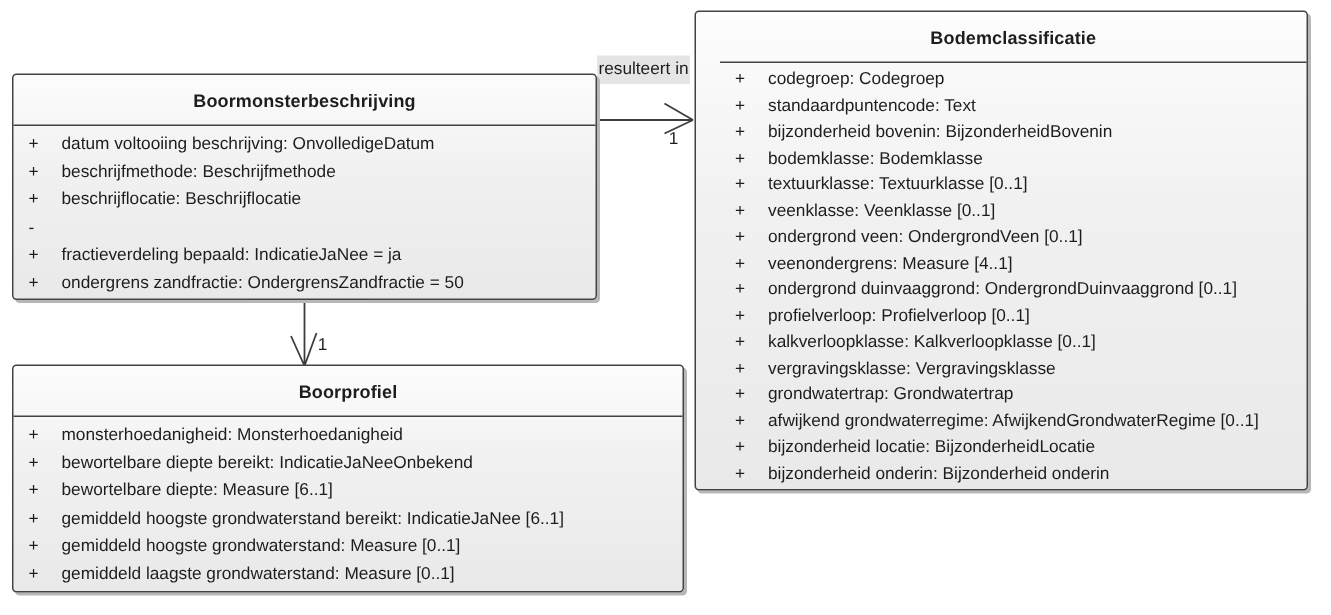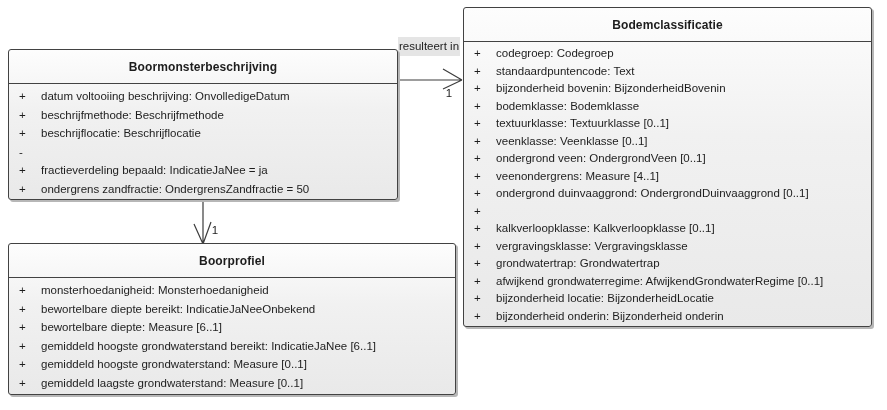--- a/index.html
+++ b/index.html
@@ -104,21 +104,21 @@
         <span class="vis">+</span>
         <span class="attr-text">fractieverdeling bepaald: IndicatieJaNee = ja</span>
       </div>
         <div class="attr-row">
         <span class="vis">+</span>
         <span class="attr-text">ondergrens zandfractie: OndergrensZandfractie = 50</span>
       </div>
       </div>
   </div>
 
-  <div class="uml-class tight" style="left:463px; top:7px; width:409px; height:320px;">
+  <div class="uml-class tight" style="left:463px; top:7px; width:409px; height:320px;padding-left:16px;">
     <div class="uml-title">Bodemclassificatie</div>
     <div class="uml-attrs">
         <div class="attr-row">
         <span class="vis">+</span>
         <span class="attr-text">codegroep: Codegroep</span>
       </div>
         <div class="attr-row">
         <span class="vis">+</span>
         <span class="attr-text">standaardpuntencode: Text</span>
       </div>
@@ -145,20 +145,21 @@
         <div class="attr-row">
         <span class="vis">+</span>
         <span class="attr-text">veenondergrens: Measure [4..1]</span>
       </div>
         <div class="attr-row">
         <span class="vis">+</span>
         <span class="attr-text">ondergrond duinvaaggrond: OndergrondDuinvaaggrond [0..1]</span>
       </div>
         <div class="attr-row">
         <span class="vis">+</span>
+        <span class="attr-text">profielverloop: Profielverloop [0..1]</span>
       </div>
         <div class="attr-row">
         <span class="vis">+</span>
         <span class="attr-text">kalkverloopklasse: Kalkverloopklasse [0..1]</span>
       </div>
         <div class="attr-row">
         <span class="vis">+</span>
         <span class="attr-text">vergravingsklasse: Vergravingsklasse</span>
       </div>
         <div class="attr-row">

